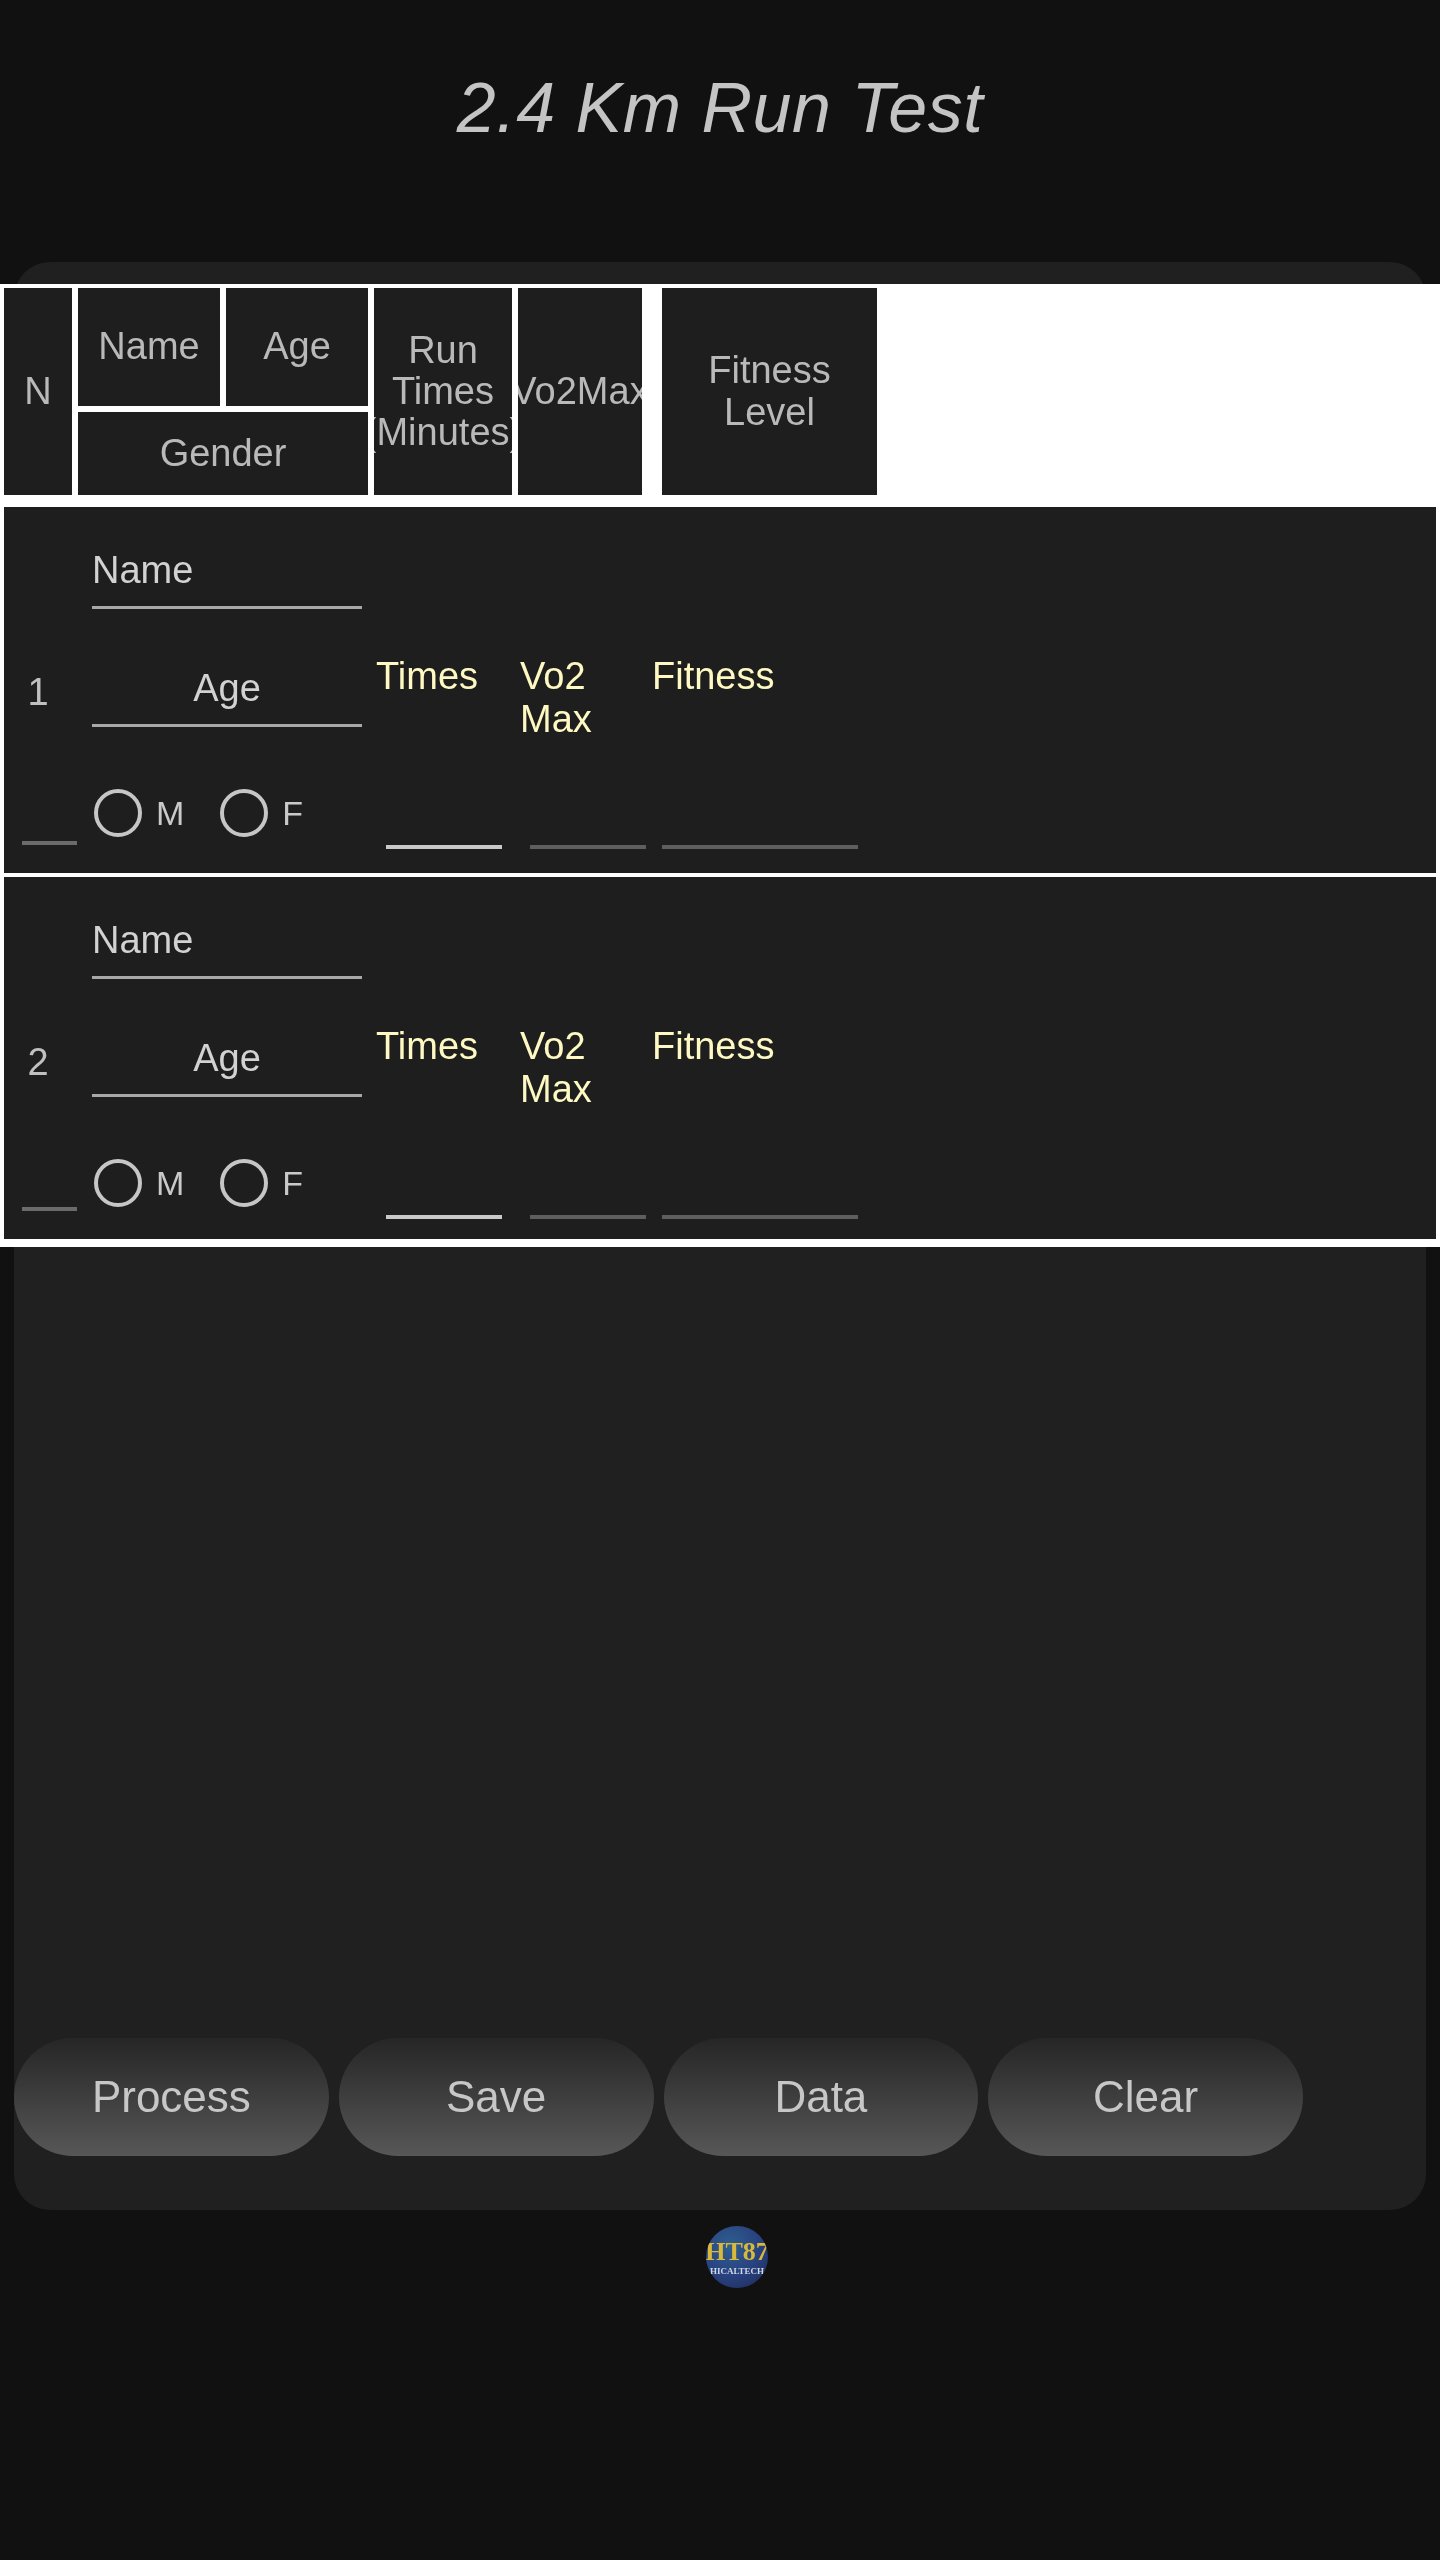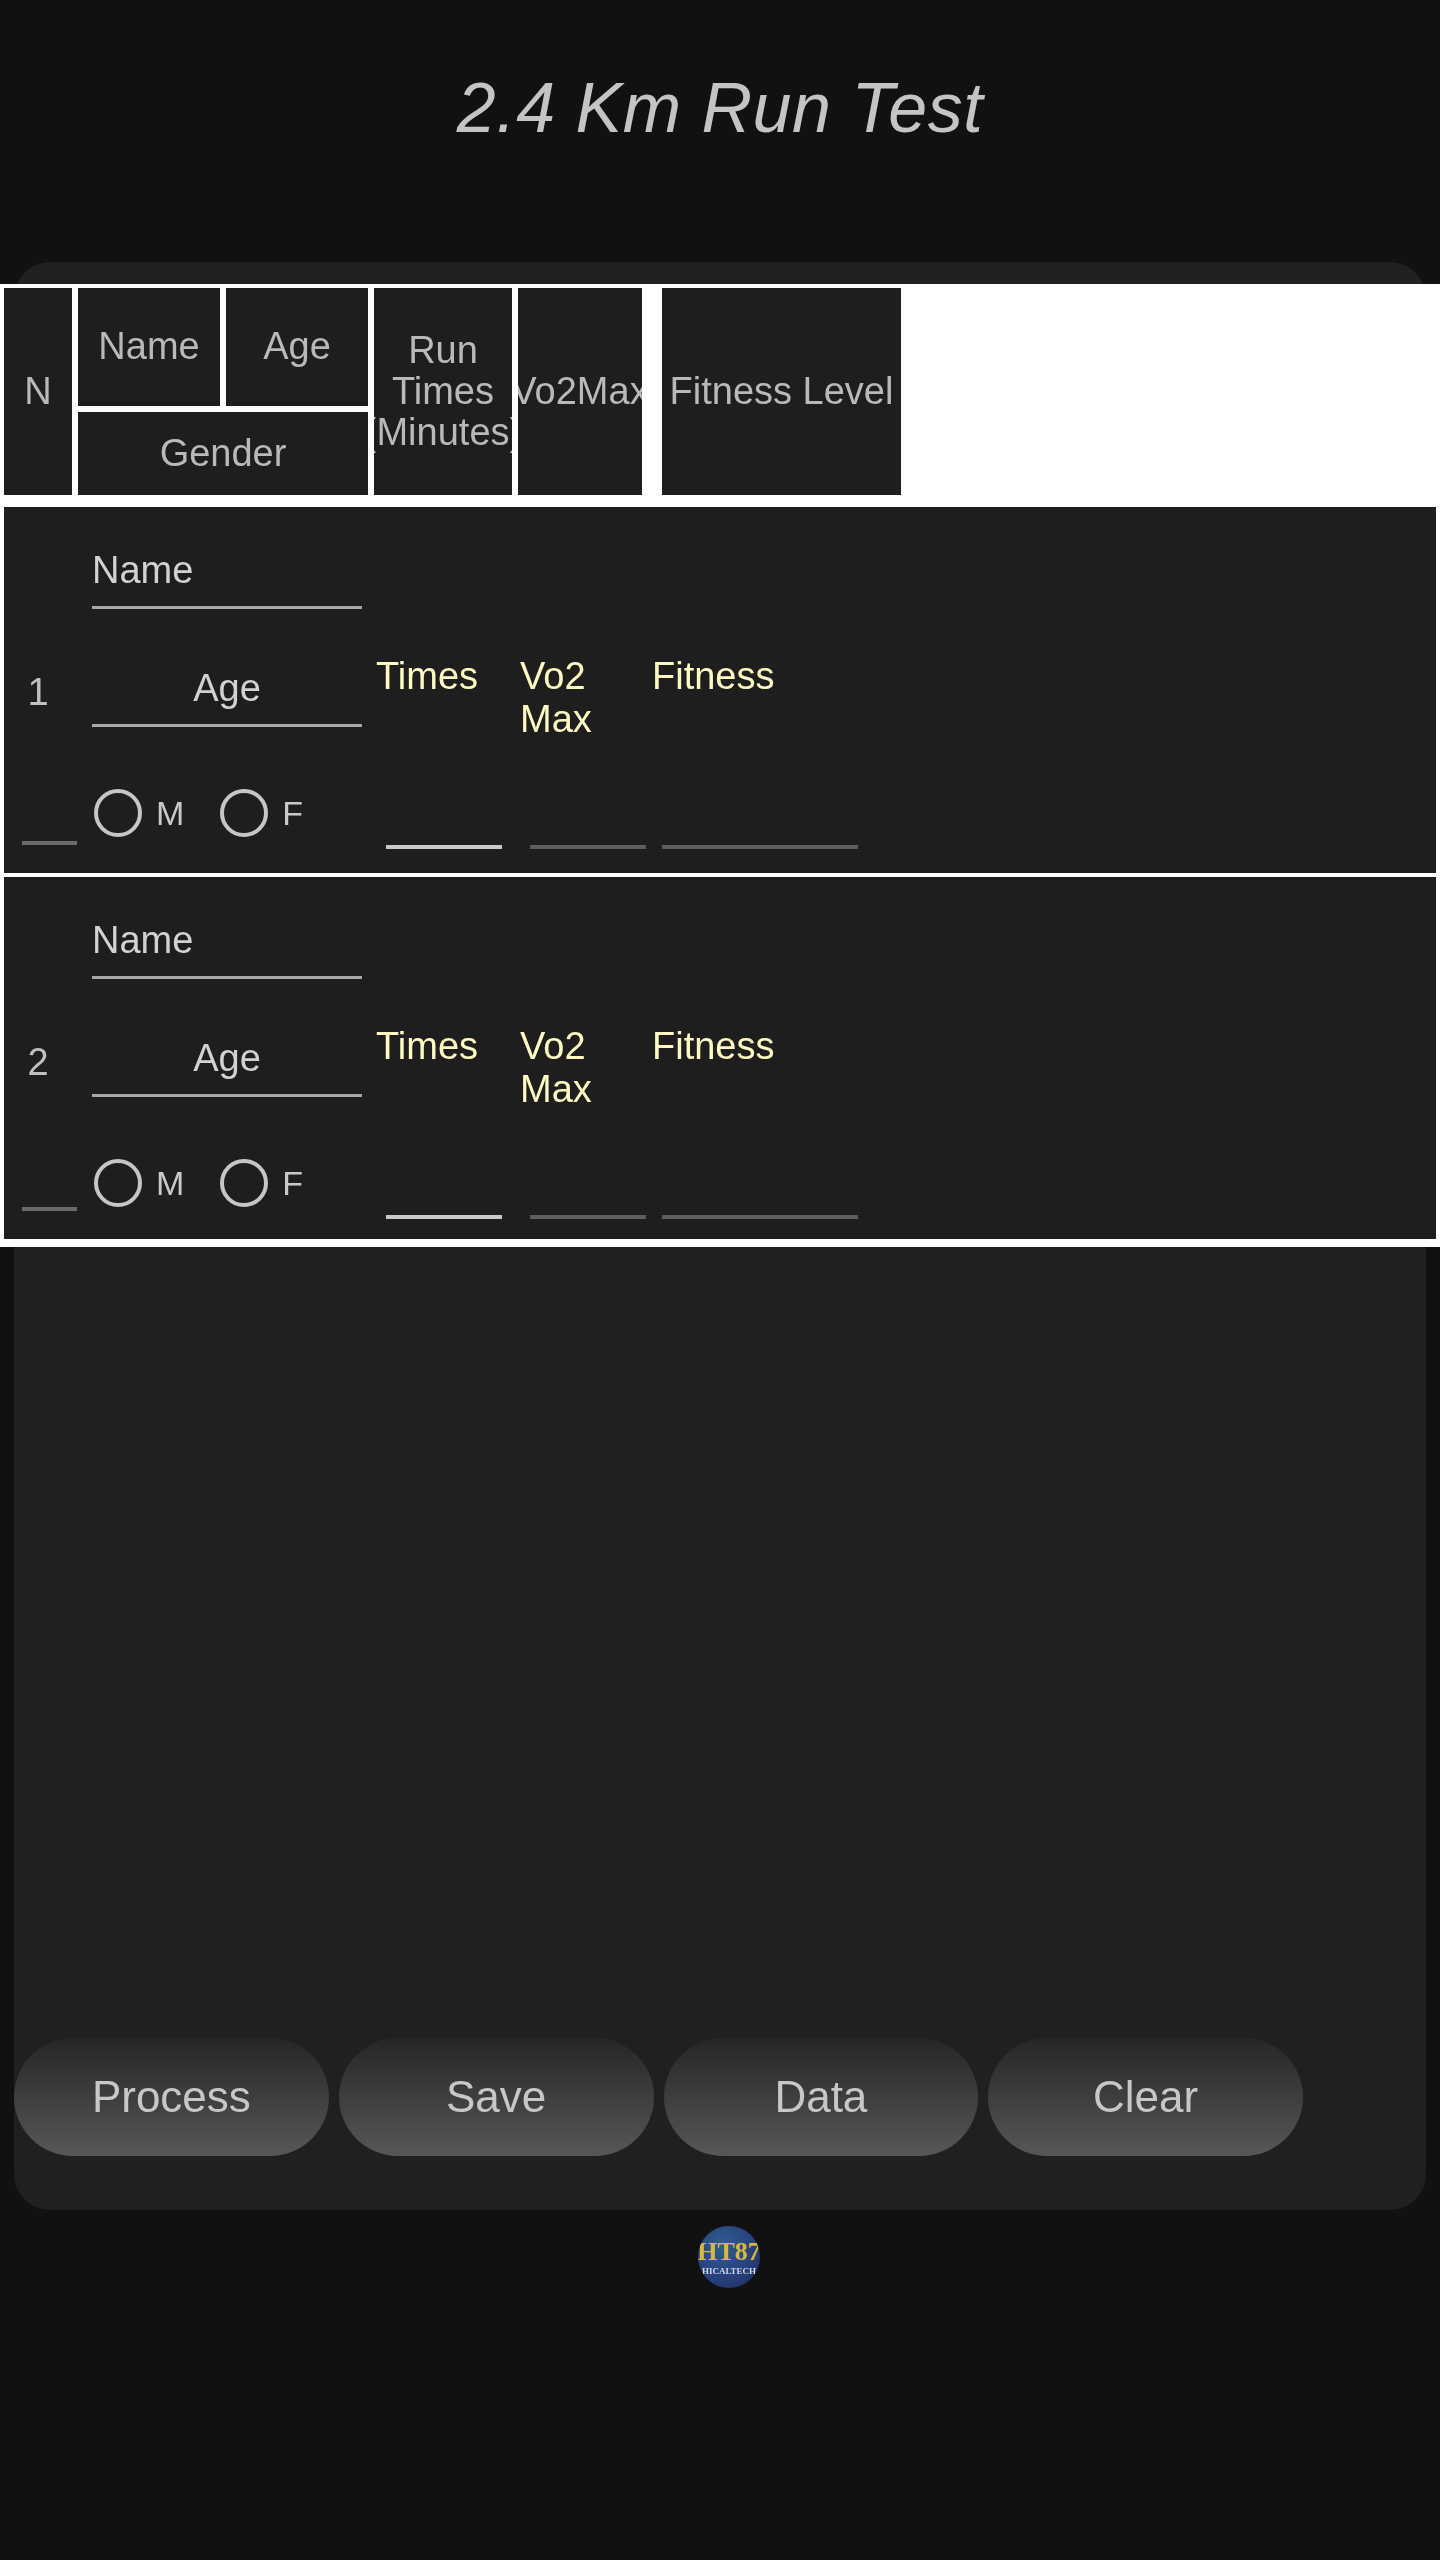--- a/index.html
+++ b/index.html
@@ -108,21 +108,21 @@
     font-size: 38px;
     line-height: 1.08;
     overflow: hidden;
   }
   .hc-n      { left: 0px;    top: 0px;   width: 68px;  height: 207px; }
   .hc-name   { left: 74px;   top: 0px;   width: 142px; height: 118px; }
   .hc-age    { left: 222px;  top: 0px;   width: 142px; height: 118px; }
   .hc-gender { left: 74px;   top: 124px; width: 290px; height: 83px;  }
   .hc-run    { left: 370px;  top: 0px;   width: 138px; height: 207px; }
   .hc-vo2    { left: 514px;  top: 0px;   width: 124px; height: 207px; }
-  .hc-fit    { left: 658px;  top: 0px;   width: 239px; height: 207px; }
+  .hc-fit    { left: 658px;  top: 0px;   width: 215px; height: 207px; }
 
   
   .trow {
     position: relative;
     height: 370px;
     background: #1e1e1e;
     border-top: 4px solid #ffffff;
   }
   .trow.last { border-bottom: 4px solid #ffffff; }
 
@@ -244,21 +244,21 @@
     justify-content: center;
     font-size: 44px;
     color: #c7c7c7;
     border: none;
   }
 
   
   .footer {
     position: absolute;
     top: 2222px;
-    left: 0;
+    left: 8px;
     width: 1156px;
     height: 70px;
     display: flex;
     justify-content: center;
   }
   .footer-logo {
     position: absolute;
     left: 698px;
     top: 4px;
     width: 62px;

